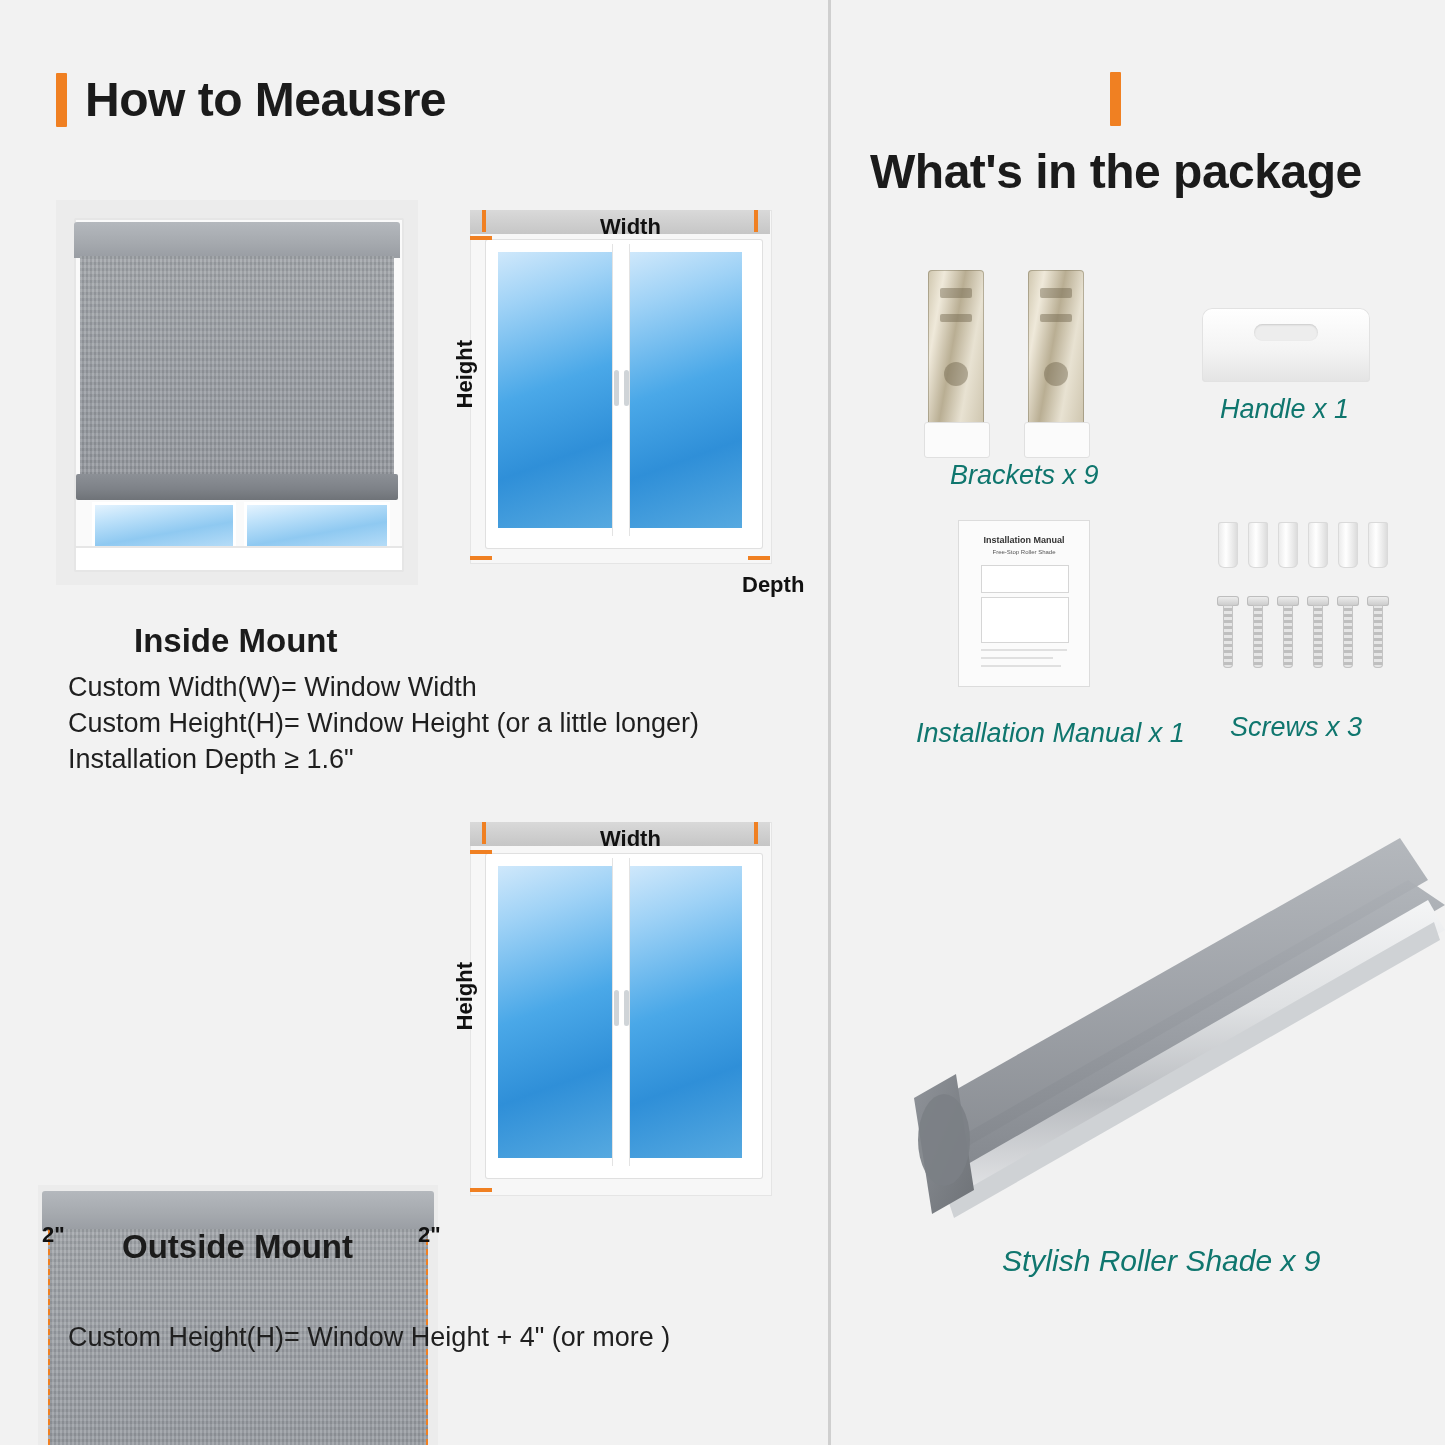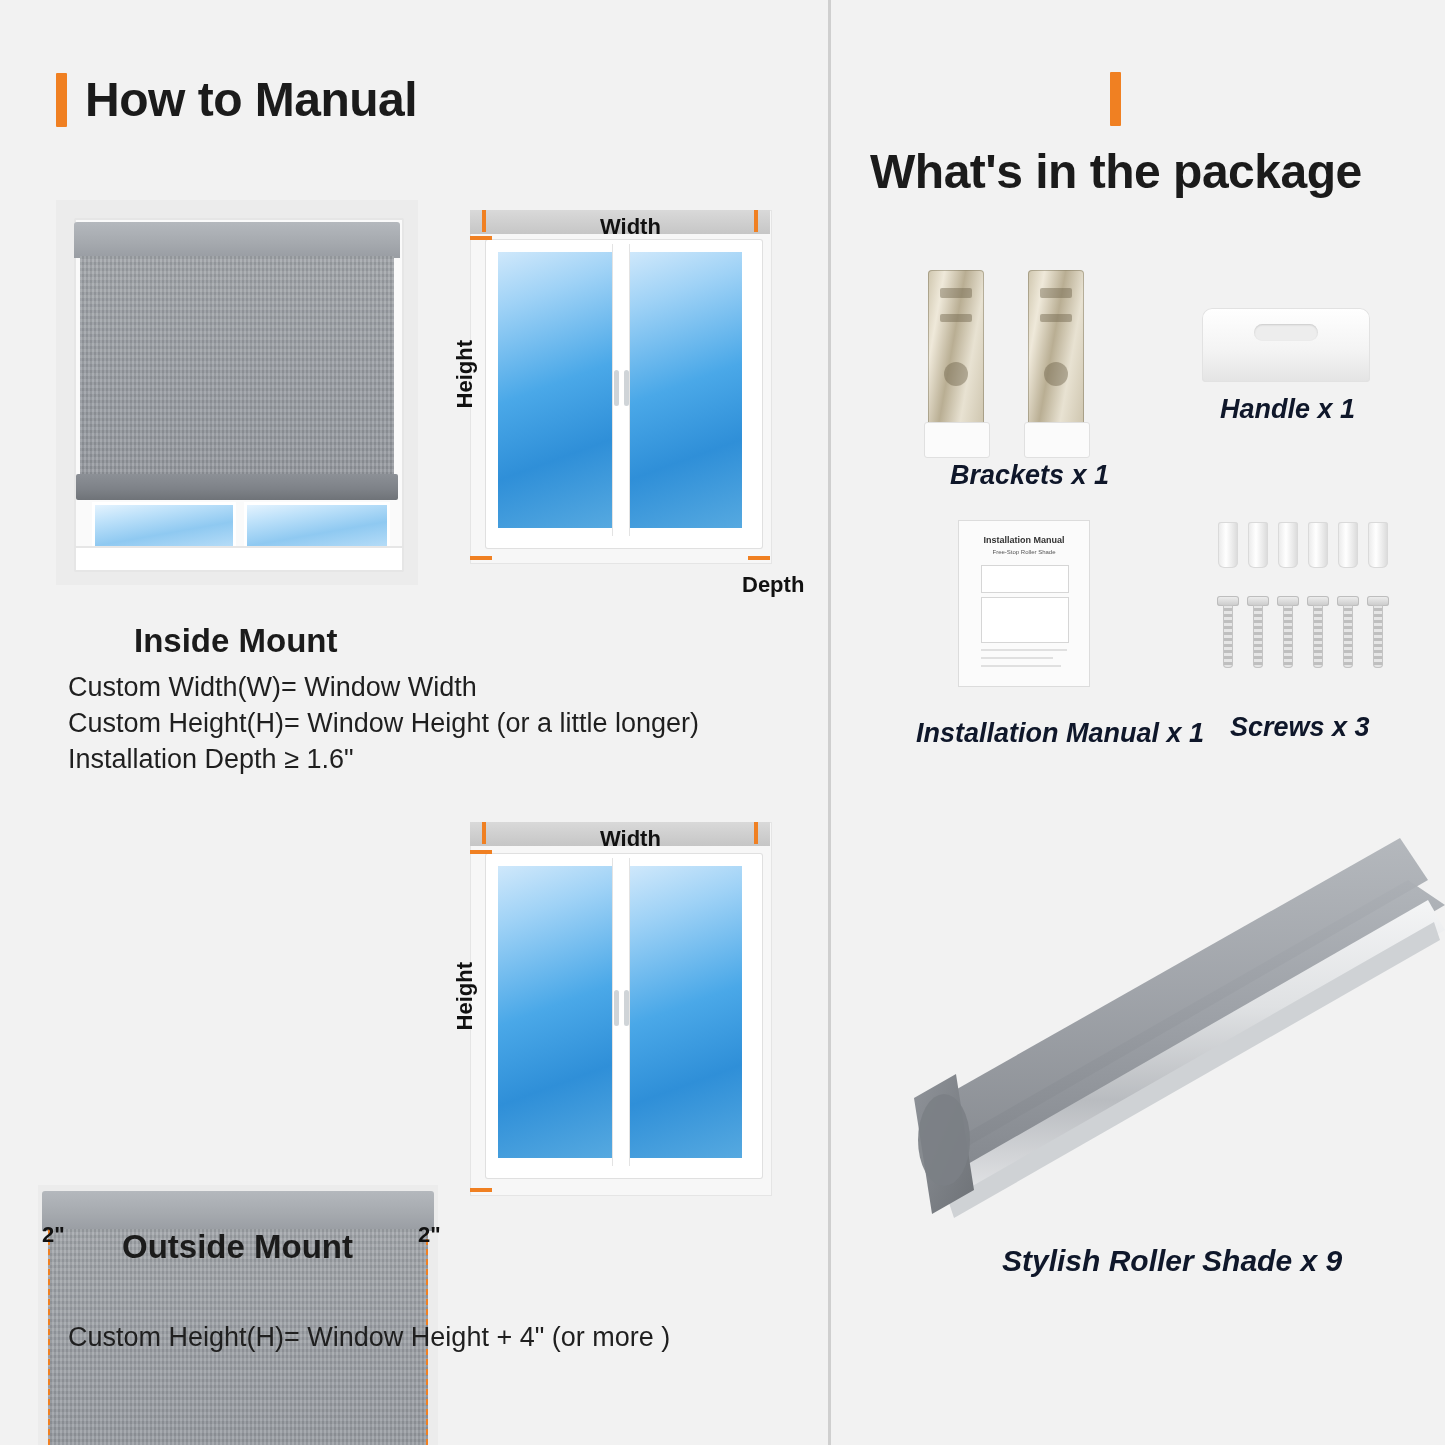--- a/index.html
+++ b/index.html
@@ -66,21 +66,21 @@
   }
   .body-line{position:absolute;font-size:27px;color:#1f1f1f;white-space:nowrap;}
 
   
   .dim{position:absolute;font-size:22px;font-weight:bold;color:#111;}
   .dim-v{writing-mode:vertical-rl;transform:rotate(180deg);}
   .ormark{position:absolute;background:#f08022;}
   .dash-v{position:absolute;border-left:2px dashed #f08022;}
 
   
-  .pkg-label{position:absolute;font-size:27px;font-weight:bold;font-style:italic;color:#0f172a;white-space:nowrap;}
+  .pkg-label{position:absolute;font-size:27px;font-weight:normal;font-style:italic;color:#0f766e;white-space:nowrap;}
 
   .bracket{
     position:absolute;width:56px;height:160px;border-radius:4px;
     background:linear-gradient(100deg,#cfc6ae 0%, #efe9da 20%, #b9ae93 45%, #e8e2d2 70%, #cdc4ad 100%);
     box-shadow:inset 0 0 0 1px rgba(120,110,85,.45);
   }
   .bracket .slot{position:absolute;background:rgba(110,100,75,.45);border-radius:2px;}
   .bracket-foot{
     position:absolute;width:64px;height:34px;background:#fbfbfb;border:1px solid #e0e0e0;border-radius:3px;
   }
@@ -119,21 +119,21 @@
 </style>
 </head>
 <body>
 
 <div class="page">
 
   <div class="col-left">
 
     <div class="sec-title left-title">
       <div class="sec-bar"></div>
-      <div class="sec-text">How to Manual</div>
+      <div class="sec-text">How to Meausre</div>
     </div>
 
     <div class="illu photo" style="left:56px;top:200px;width:362px;height:385px;">
       <div class="sill-wall"></div>
 
       <div class="frame-white" style="left:18px;top:18px;width:326px;height:350px;background:#fafafa;"></div>
 
       <div class="shade-head" style="left:18px;top:22px;width:326px;height:36px;"></div>
 
       <div class="shade-fabric" style="left:24px;top:56px;width:314px;height:222px;"></div>
@@ -225,21 +225,21 @@
         <div class="slot" style="left:16px;top:92px;width:24px;height:24px;border-radius:50%;"></div>
       </div>
       <div class="bracket-foot" style="left:-4px;top:152px;"></div>
       <div class="bracket" style="left:100px;top:0;">
         <div class="slot" style="left:12px;top:18px;width:32px;height:10px;"></div>
         <div class="slot" style="left:12px;top:44px;width:32px;height:8px;"></div>
         <div class="slot" style="left:16px;top:92px;width:24px;height:24px;border-radius:50%;"></div>
       </div>
       <div class="bracket-foot" style="left:96px;top:152px;"></div>
     </div>
-    <div class="pkg-label" style="left:122px;top:460px;">Brackets x 1</div>
+    <div class="pkg-label" style="left:122px;top:460px;">Brackets x 9</div>
 
     <div class="handle-piece" style="left:374px;top:308px;"></div>
     <div class="pkg-label" style="left:392px;top:394px;">Handle x 1</div>
 
     <div class="manual" style="left:130px;top:520px;">
       <div class="m-title">Installation Manual</div>
       <div class="m-sub">Free-Stop Roller Shade</div>
       <div class="m-box" style="left:22px;top:44px;width:86px;height:26px;"></div>
       <div class="m-box" style="left:22px;top:76px;width:86px;height:44px;"></div>
       <div class="m-line" style="left:22px;top:128px;width:86px;"></div>

